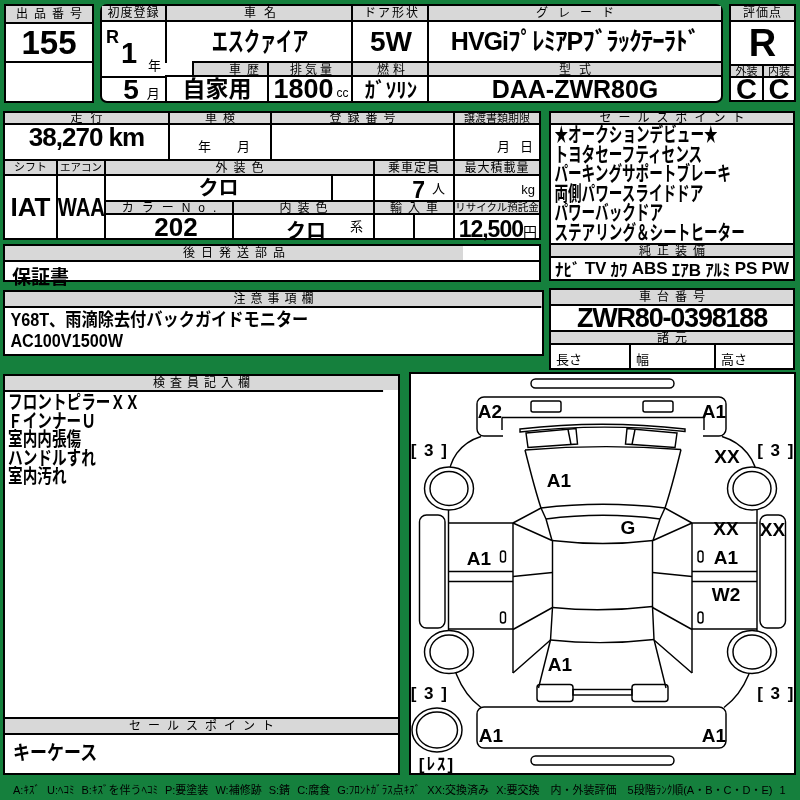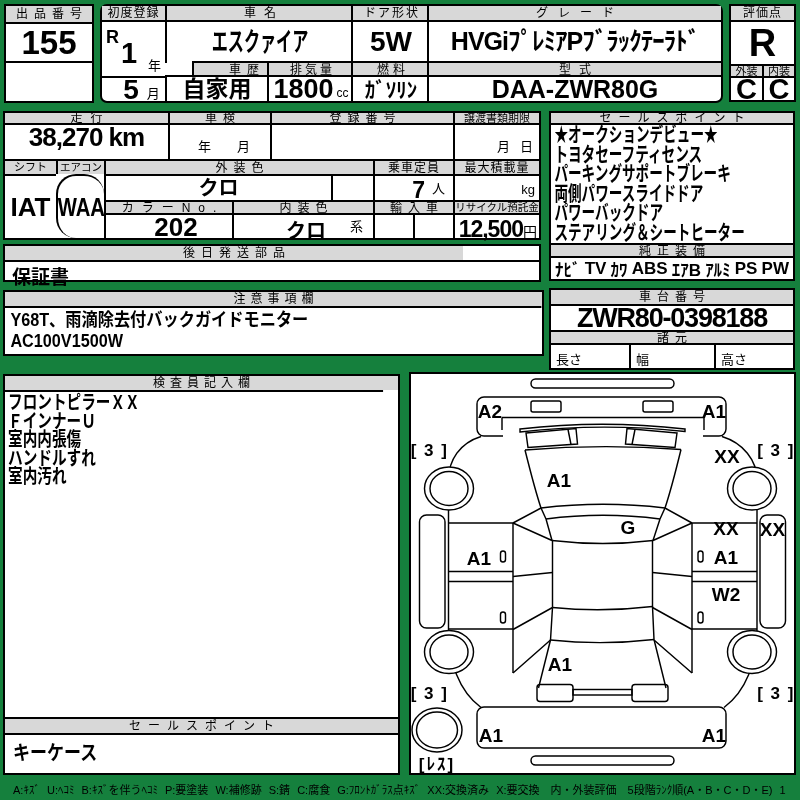--- a/index.html
+++ b/index.html
@@ -89,21 +89,21 @@
       </div>
   <div class="c" style="left:0;top:46px;width:534px;height:0;border-top:2px solid #000;"></div>
 
   <div class="c h" style="left:0;top:48px;width:51px;height:13px;font-size:11px;">シフト</div>
   <div class="c h bl" style="left:51px;top:48px;width:48px;height:13px;font-size:10.5px;">エアコン</div>
   <div class="c h bl" style="left:99px;top:48px;width:269px;height:13px;letter-spacing:6px;text-indent:6px;">外装色</div>
   <div class="c h bl" style="left:368px;top:48px;width:80px;height:13px;letter-spacing:1px;">乗車定員</div>
   <div class="c h bl" style="left:448px;top:48px;width:86px;height:13px;letter-spacing:1px;">最大積載量</div>
 
   <div class="c v" style="left:0;top:61px;width:51px;height:64px;font-size:26px;border-top:2px solid #000;">IAT</div>
-  <div class="c v bl" style="left:51px;top:61px;width:48px;height:64px;font-size:26px;border-top:2px solid #000;border-radius:20px;">
+  <div class="c v bl" style="left:51px;top:61px;width:48px;height:64px;font-size:26px;border-top:2px solid #000;">
         <span style="display:inline-block;transform:scaleX(0.78);">WAA</span>
       </div>
 
   <div class="c v bl bt" style="left:99px;top:61px;width:227px;height:26px;font-size:20px;">クロ</div>
   <div class="c bl bt" style="left:326px;top:61px;width:42px;height:26px;"></div>
   <div class="c bl bt" style="left:368px;top:61px;width:80px;height:26px;">
         <span style="position:absolute;right:28px;top:1px;font-weight:bold;font-size:23px;">7</span>
         <span style="position:absolute;right:8px;bottom:3px;font-size:13px;">人</span>
       </div>
   <div class="c bl bt" style="left:448px;top:61px;width:86px;height:26px;">

